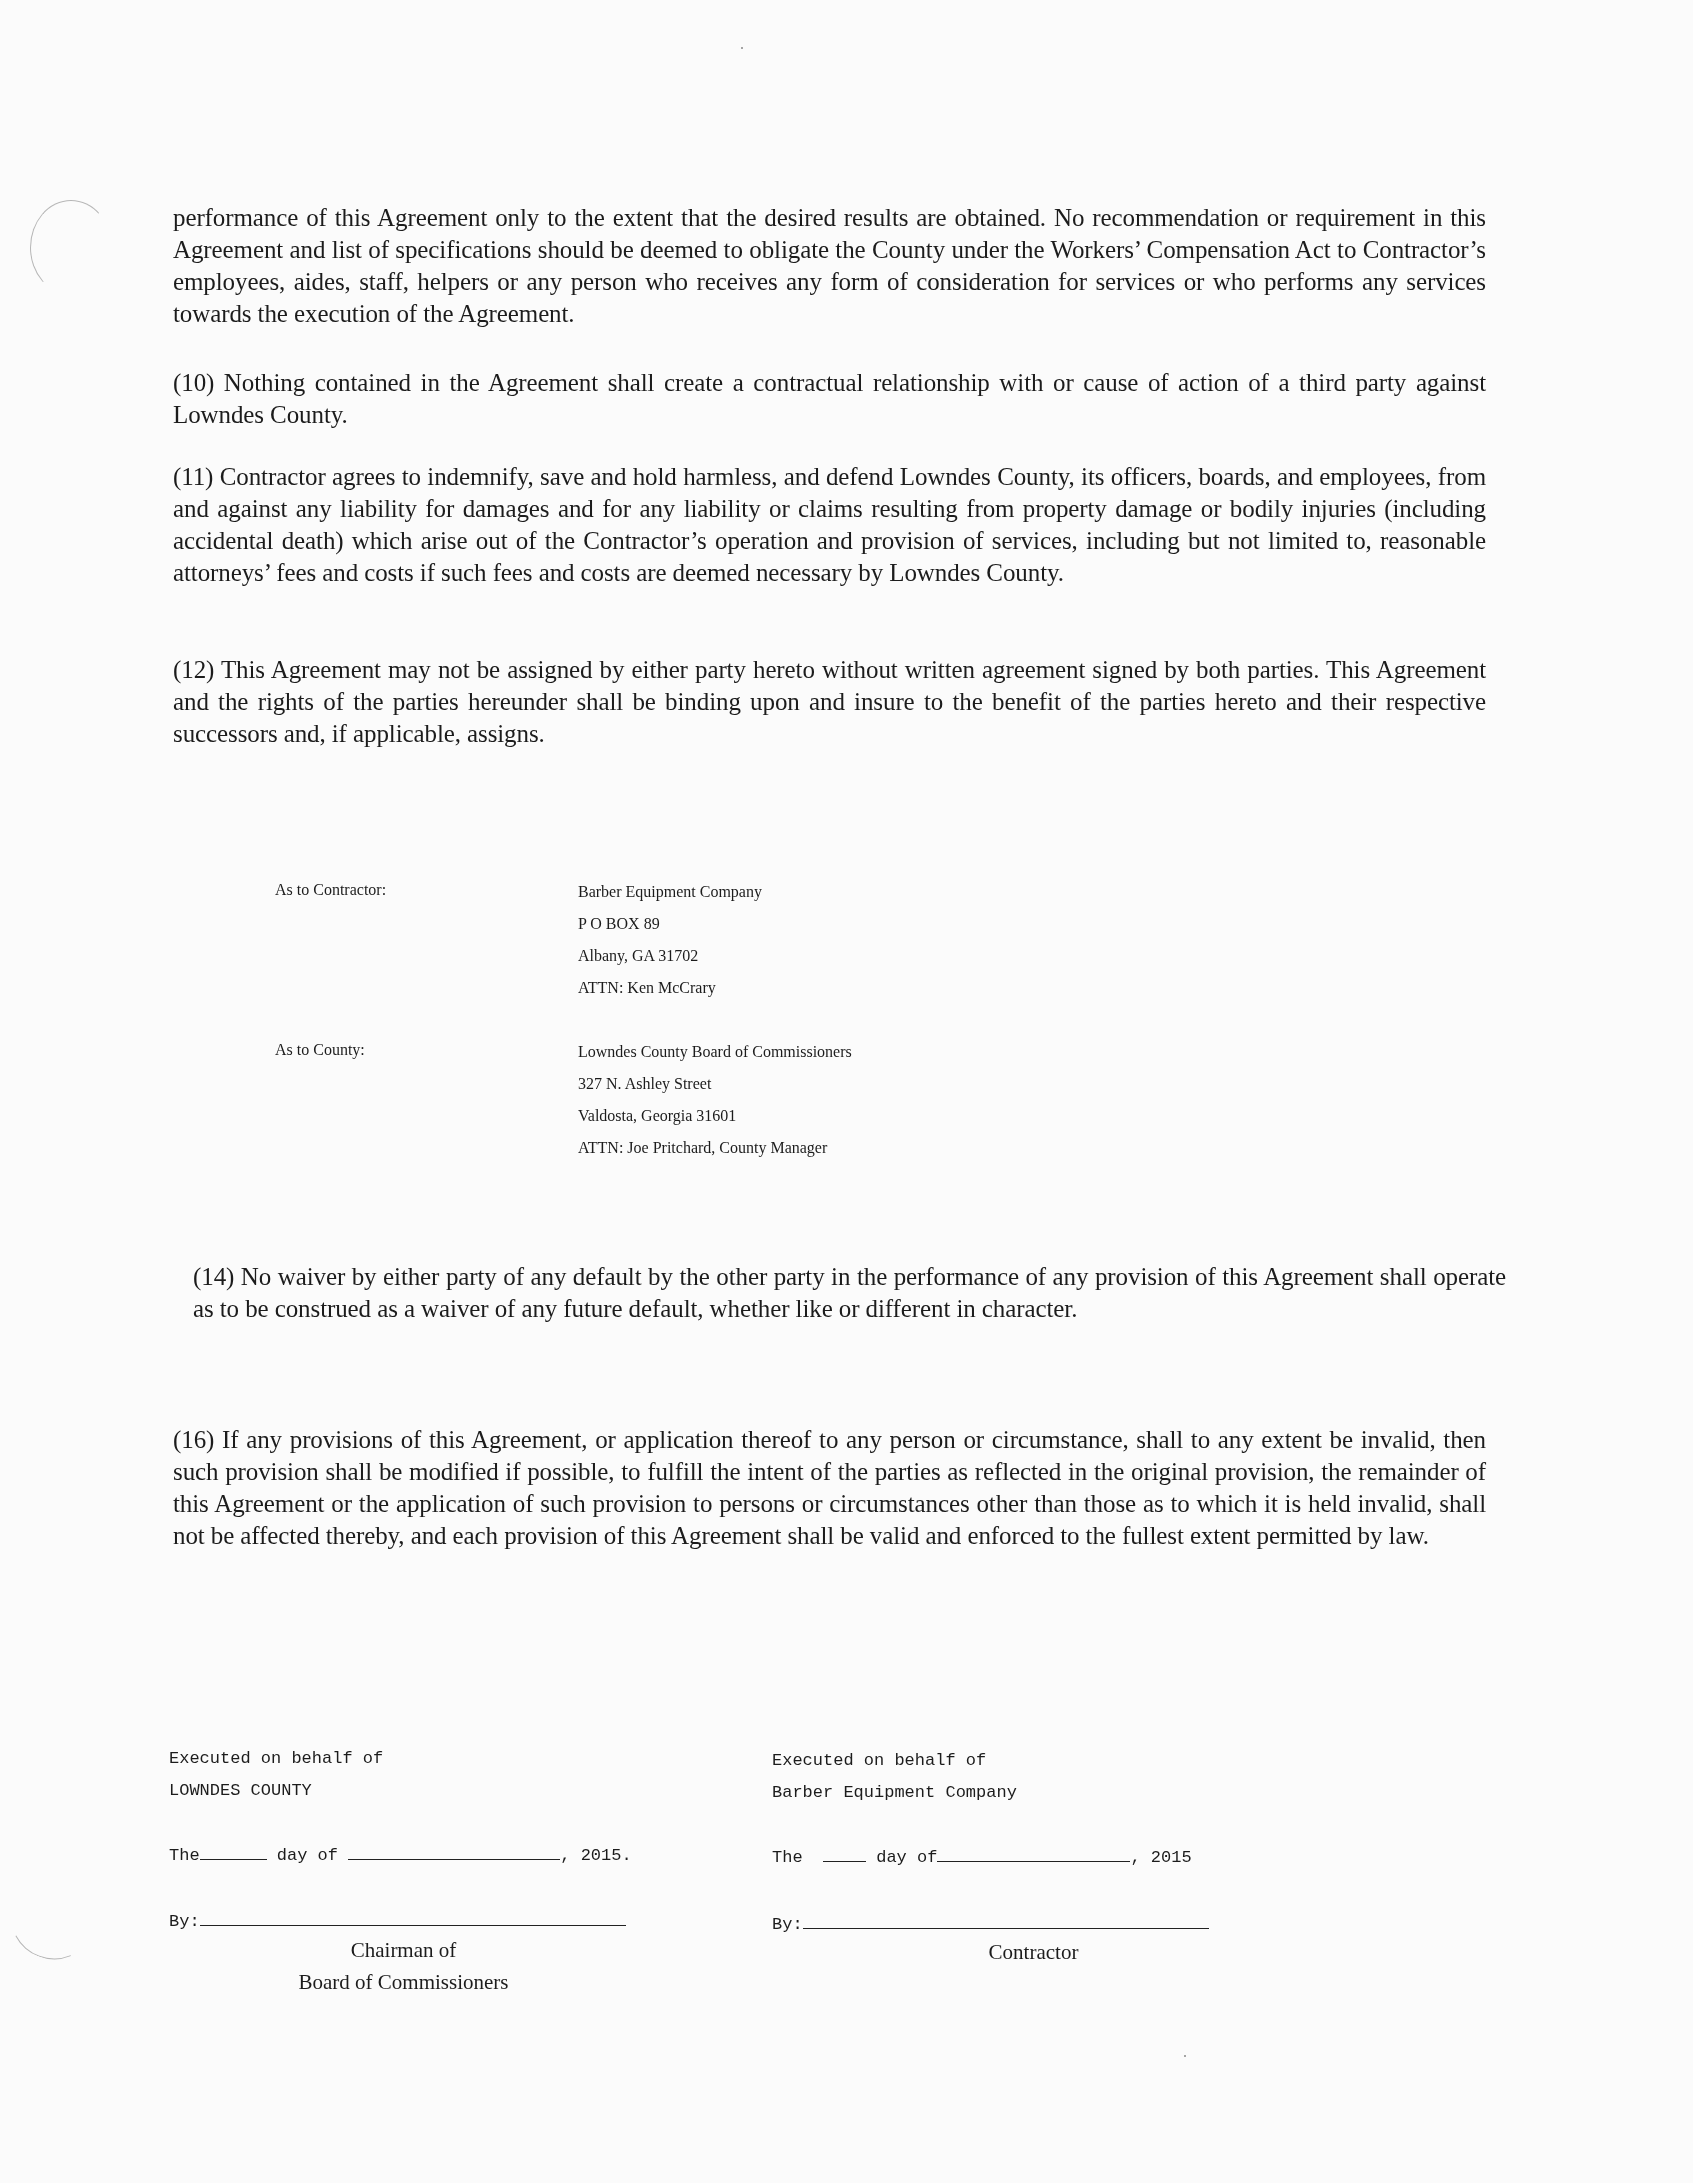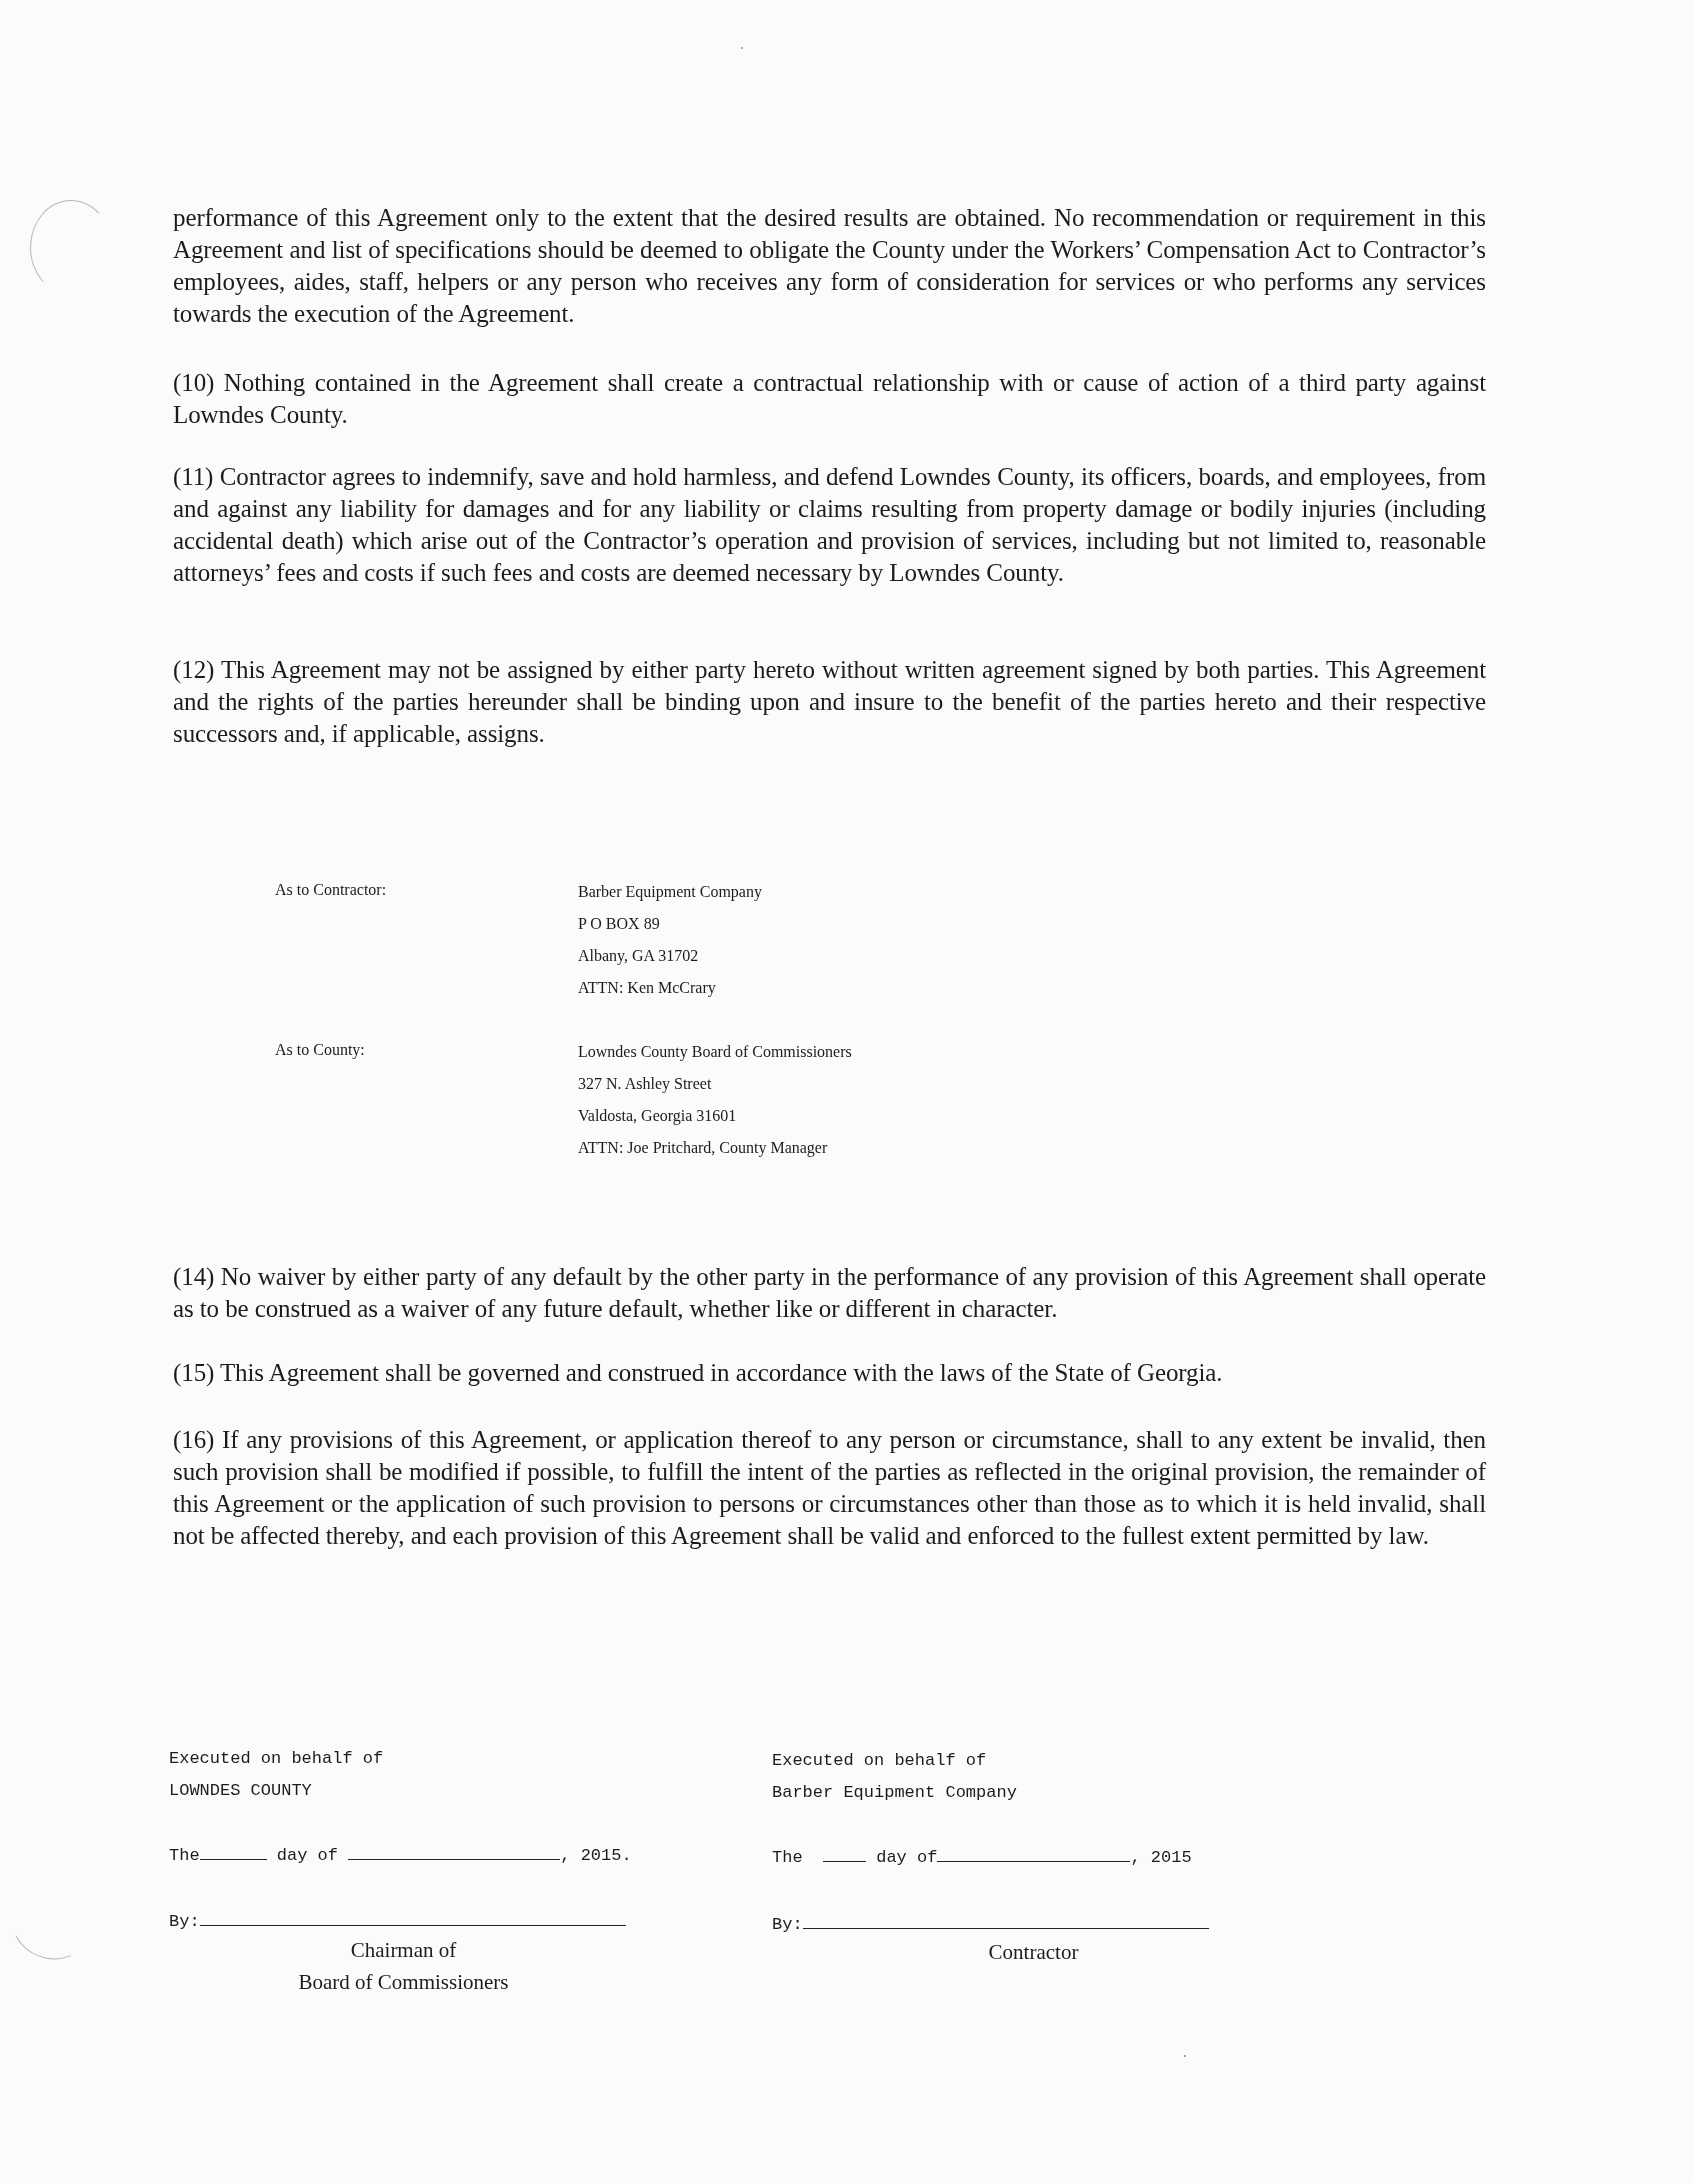--- a/index.html
+++ b/index.html
@@ -40,21 +40,21 @@
     line-height: 32px;
   }
   .addr-label { position: absolute; left: 264px; }
   .addr-lines { position: absolute; left: 567px; }
   .addr-contractor-label { top: 874px; }
   .addr-contractor-lines { top: 876px; }
   .addr-county-label { top: 1034px; }
   .addr-county-lines { top: 1036px; }
 
   .p-or  { top: 1196px; }
-  .p14   { top: 1261px; }
+  .p14   { top: 1261px; margin-left: 20px; }
   .p15   { top: 1357px; }
   .p16   { top: 1424px; }
   .pwit  { top: 1614px; }
 
   .sig {
     position: absolute;
     font-size: 17px;
     line-height: 32px;
     font-family: Liberation Mono, monospace;
   }
@@ -105,21 +105,20 @@
     <div class="addr-block addr-label addr-county-label">As to County:</div>
     <div class="addr-block addr-lines addr-county-lines">
       <div>Lowndes County Board of Commissioners</div>
       <div>327 N. Ashley Street</div>
       <div>Valdosta, Georgia  31601</div>
       <div>ATTN: Joe Pritchard, County Manager</div>
     </div>
   </div>
 
   <p class="body-text p14">(14) No waiver by either party of any default by the other party in the performance of any provision of this Agreement shall operate as to be construed as a waiver of any future default, whether like or different in character.</p>
-  <p class="body-text p15">(15) This Agreement shall be governed and construed in accordance with the laws of the State of Georgia.</p>
   <p class="body-text p16">(16) If any provisions of this Agreement, or application thereof to any person or circumstance, shall to any extent be invalid, then such provision shall be modified if possible, to fulfill the intent of the parties as reflected in the original provision, the remainder of this Agreement or the application of such provision to persons or circumstances other than those as to which it is held invalid, shall not be affected thereby, and each provision of this Agreement shall be valid and enforced to the fullest extent permitted by law.</p>
 
   <div>
     <div class="sig sig-left sig-exec">
       <div>Executed on behalf of</div>
       <div>LOWNDES COUNTY</div>
     </div>
     <div class="sig sig-left sig-date"><span>The</span><span class="blank" style="width:67px;"></span> <span>day of</span> <span class="blank" style="width:212px;"></span><span>, 2015.</span></div>
     <div class="sig sig-left sig-by"><span>By:</span><span class="blank" style="width:426px;"></span></div>
     <div class="sig-title sig-title-left">

